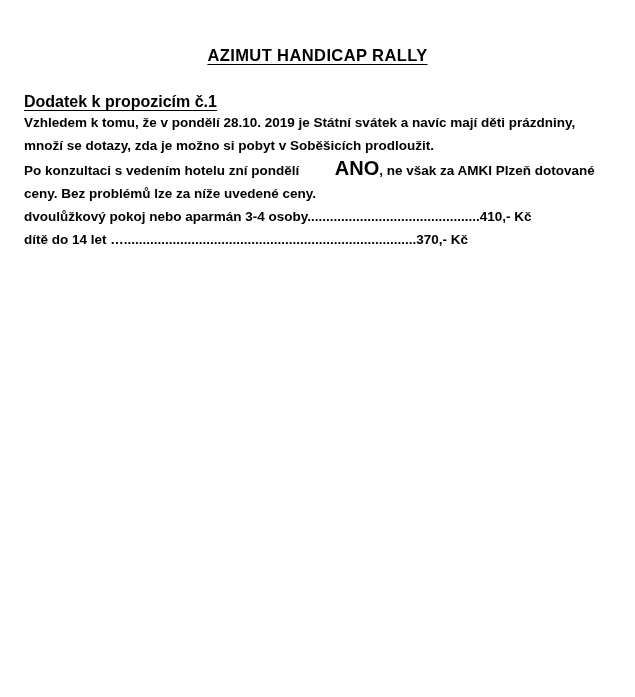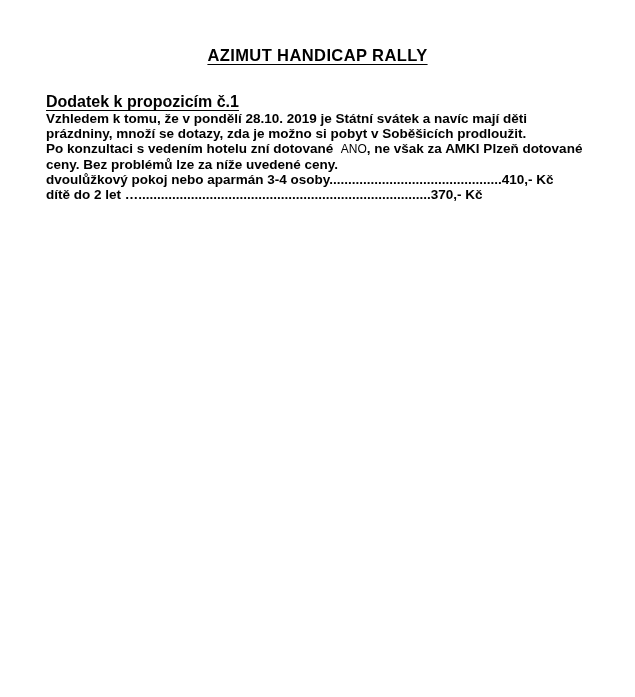--- a/index.html
+++ b/index.html
@@ -13,21 +13,21 @@
     font-family: "Liberation Sans", sans-serif;
     color: #000000;
     overflow: hidden;
   }
   .page {
     position: relative;
     width: 635px;
     height: 697px;
     background: #ffffff;
     box-sizing: border-box;
-    padding: 0 46px;
+    padding: 0 24px;
   }
   .doc-title {
     margin: 0;
     padding-top: 46px;
     text-align: center;
     font-size: 16.5px;
     font-weight: bold;
     letter-spacing: 0.4px;
     text-decoration: underline;
     text-underline-offset: 3px;
@@ -42,54 +42,55 @@
     display: inline-block;
     text-align: center;
   }
   .subtitle-wrap {
     padding-left: 0px;
   }
   p.body-par {
     margin: 0;
     font-size: 13.5px;
     font-weight: bold;
-    line-height: 15px;
+    line-height: 23px;
   }
   .sp-1 { margin-top: 26px; }
   .sp-2 { margin-top: 22px; }
   .sp-3 { margin-top: 22px; }
   .sp-4 { margin-top: 38px; }
   .sp-5 { margin-top: 22px; }
   .sp-6 { margin-top: 22px; }
   .sp-7 { margin-top: 22px; }
   .sp-8 { margin-top: 24px; }
   .big-ano {
-    font-size: 12px;
-    font-weight: normal;
+    font-size: 20px;
+    font-weight: bold;
+    margin-left: 28px;
   }
   .nowrap { white-space: pre; }
 </style>
 </head>
 <body>
 
 <div class="page">
 
   <h1 class="doc-title">AZIMUT HANDICAP RALLY</h1>
 
   <div class="subtitle-wrap">
     <h2 class="doc-subtitle">Dodatek k propozicím č.1</h2>
   </div>
 
   <p class="body-par sp-1">Vzhledem k tomu, že v pondělí 28.10. 2019  je Státní svátek a navíc mají děti prázdniny, množí se dotazy, zda je možno si pobyt v Soběšicích prodloužit.</p>
 
   <p class="body-par sp-2">
-    <span>Po konzultaci s vedením hotelu zní dotované</span><span class="nowrap">  </span><span class="big-ano">ANO</span><span>, ne však za AMKI Plzeň dotované ceny. Bez problémů lze za níže uvedené ceny.</span>
+    <span>Po konzultaci s vedením hotelu zní pondělí</span><span class="nowrap">  </span><span class="big-ano">ANO</span><span>, ne však za AMKI Plzeň dotované ceny. Bez problémů lze za níže uvedené ceny.</span>
   </p>
 
 
 
   <p class="body-par sp-5">dvoulůžkový pokoj nebo aparmán 3-4 osoby..............................................410,- Kč</p>
 
 
-  <p class="body-par sp-7">dítě do 2 let …..............................................................................370,- Kč</p>
+  <p class="body-par sp-7">dítě do 14 let …..............................................................................370,- Kč</p>
 
 
 </div>
 
 </body></html>

